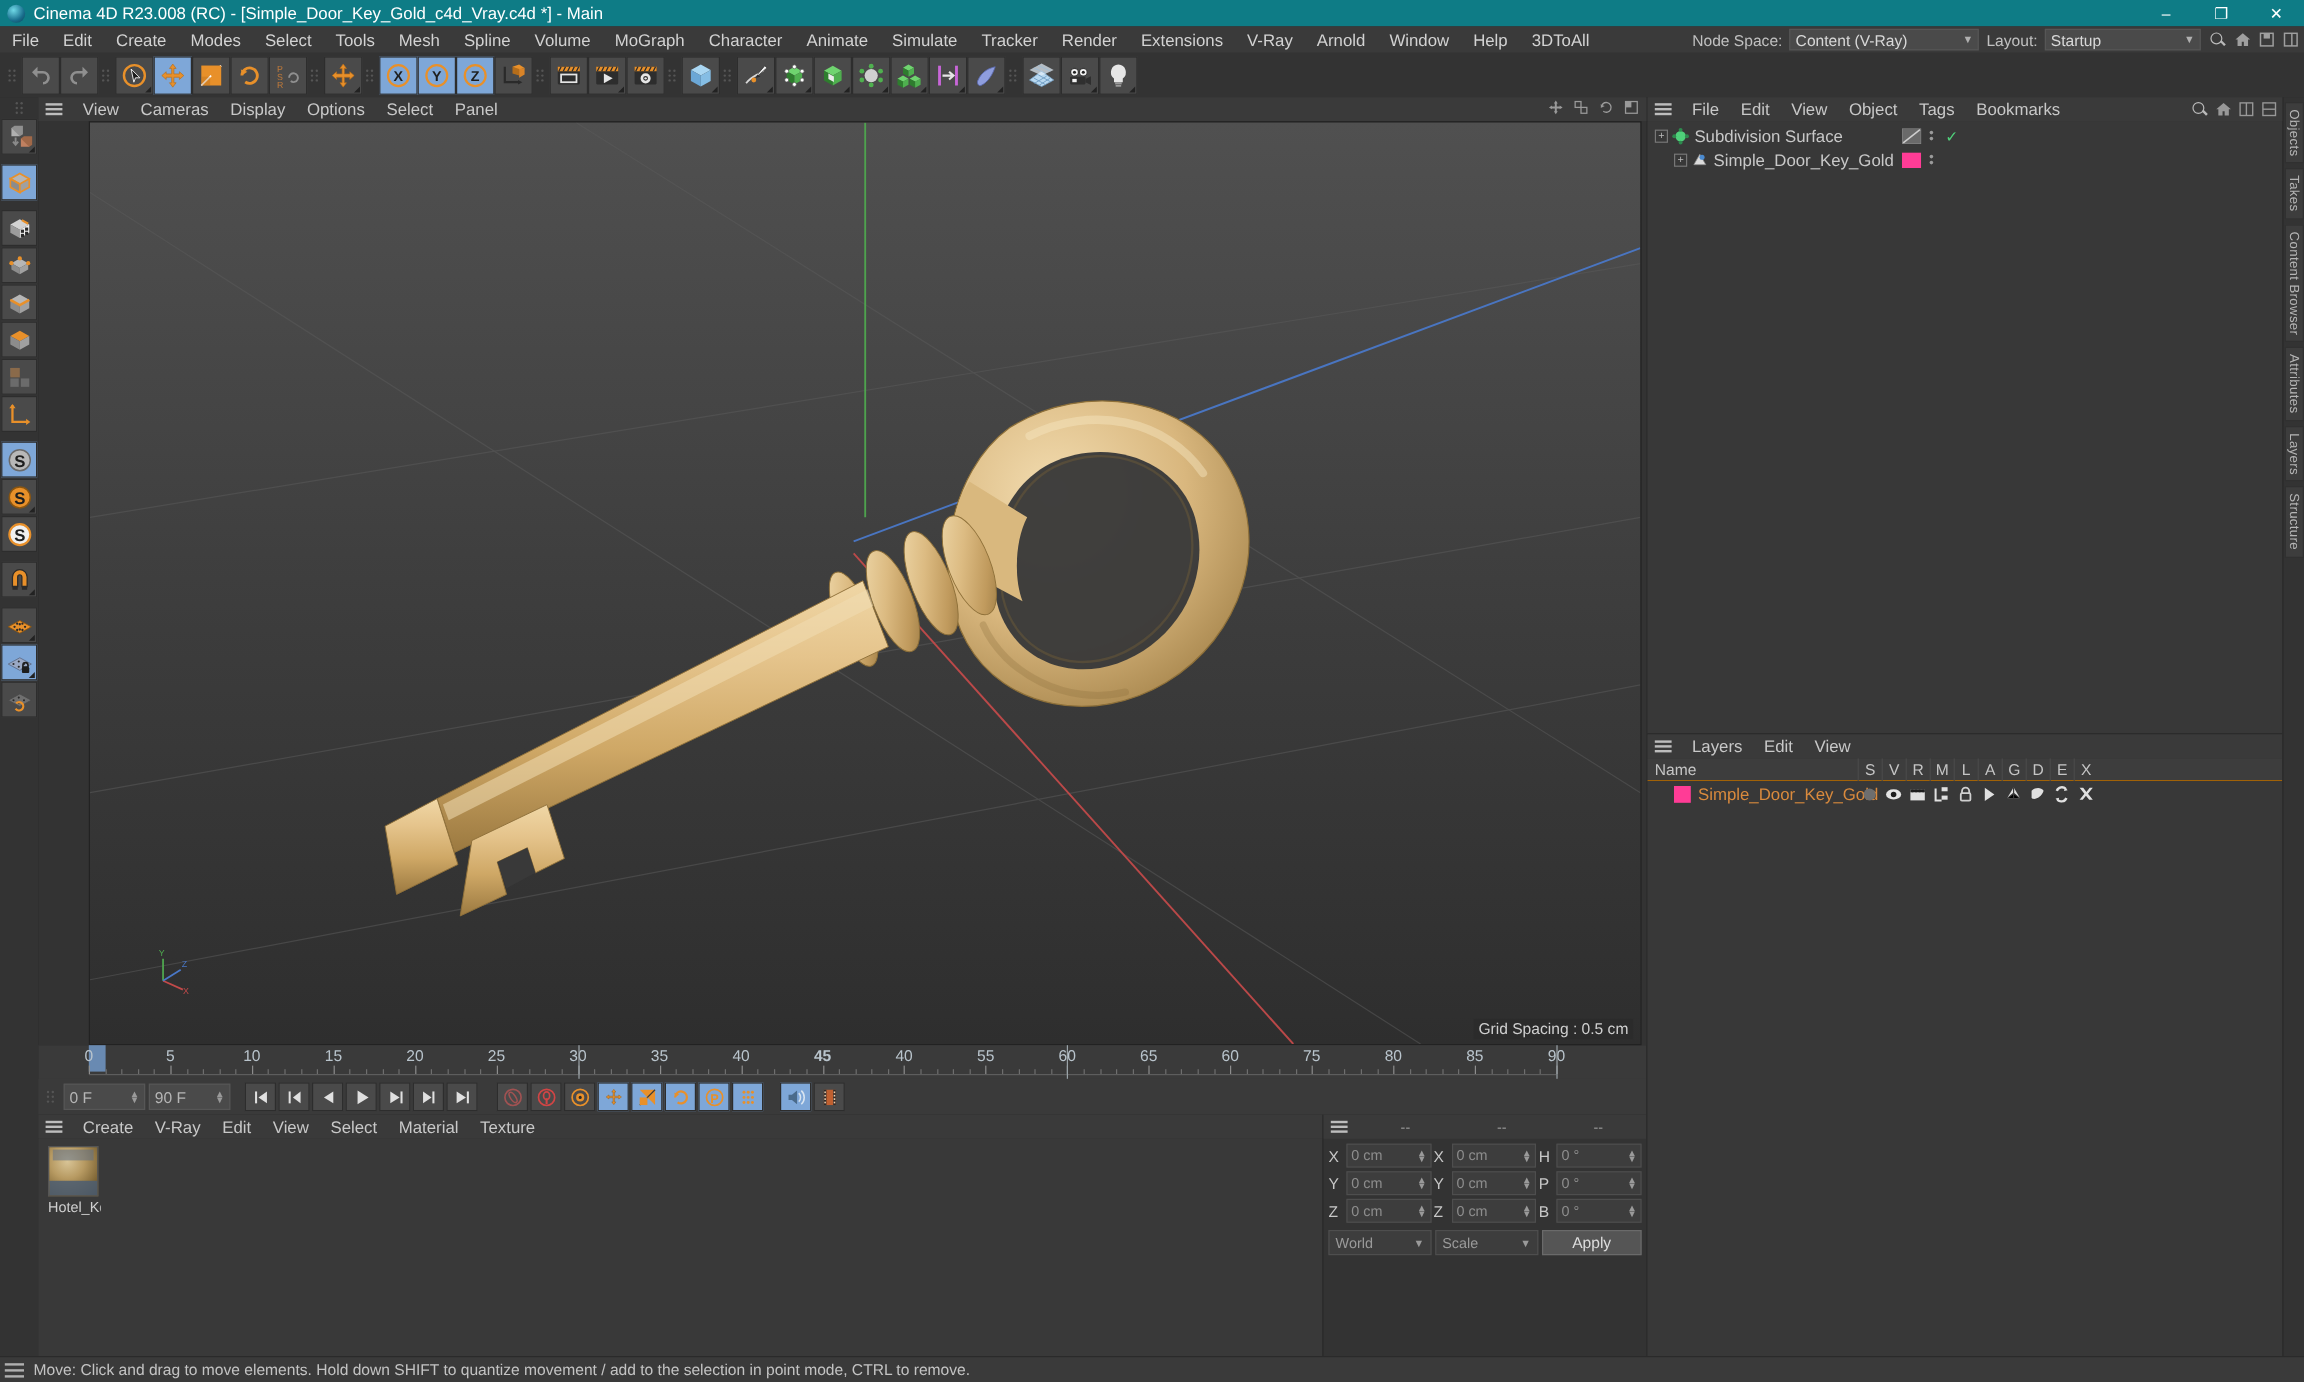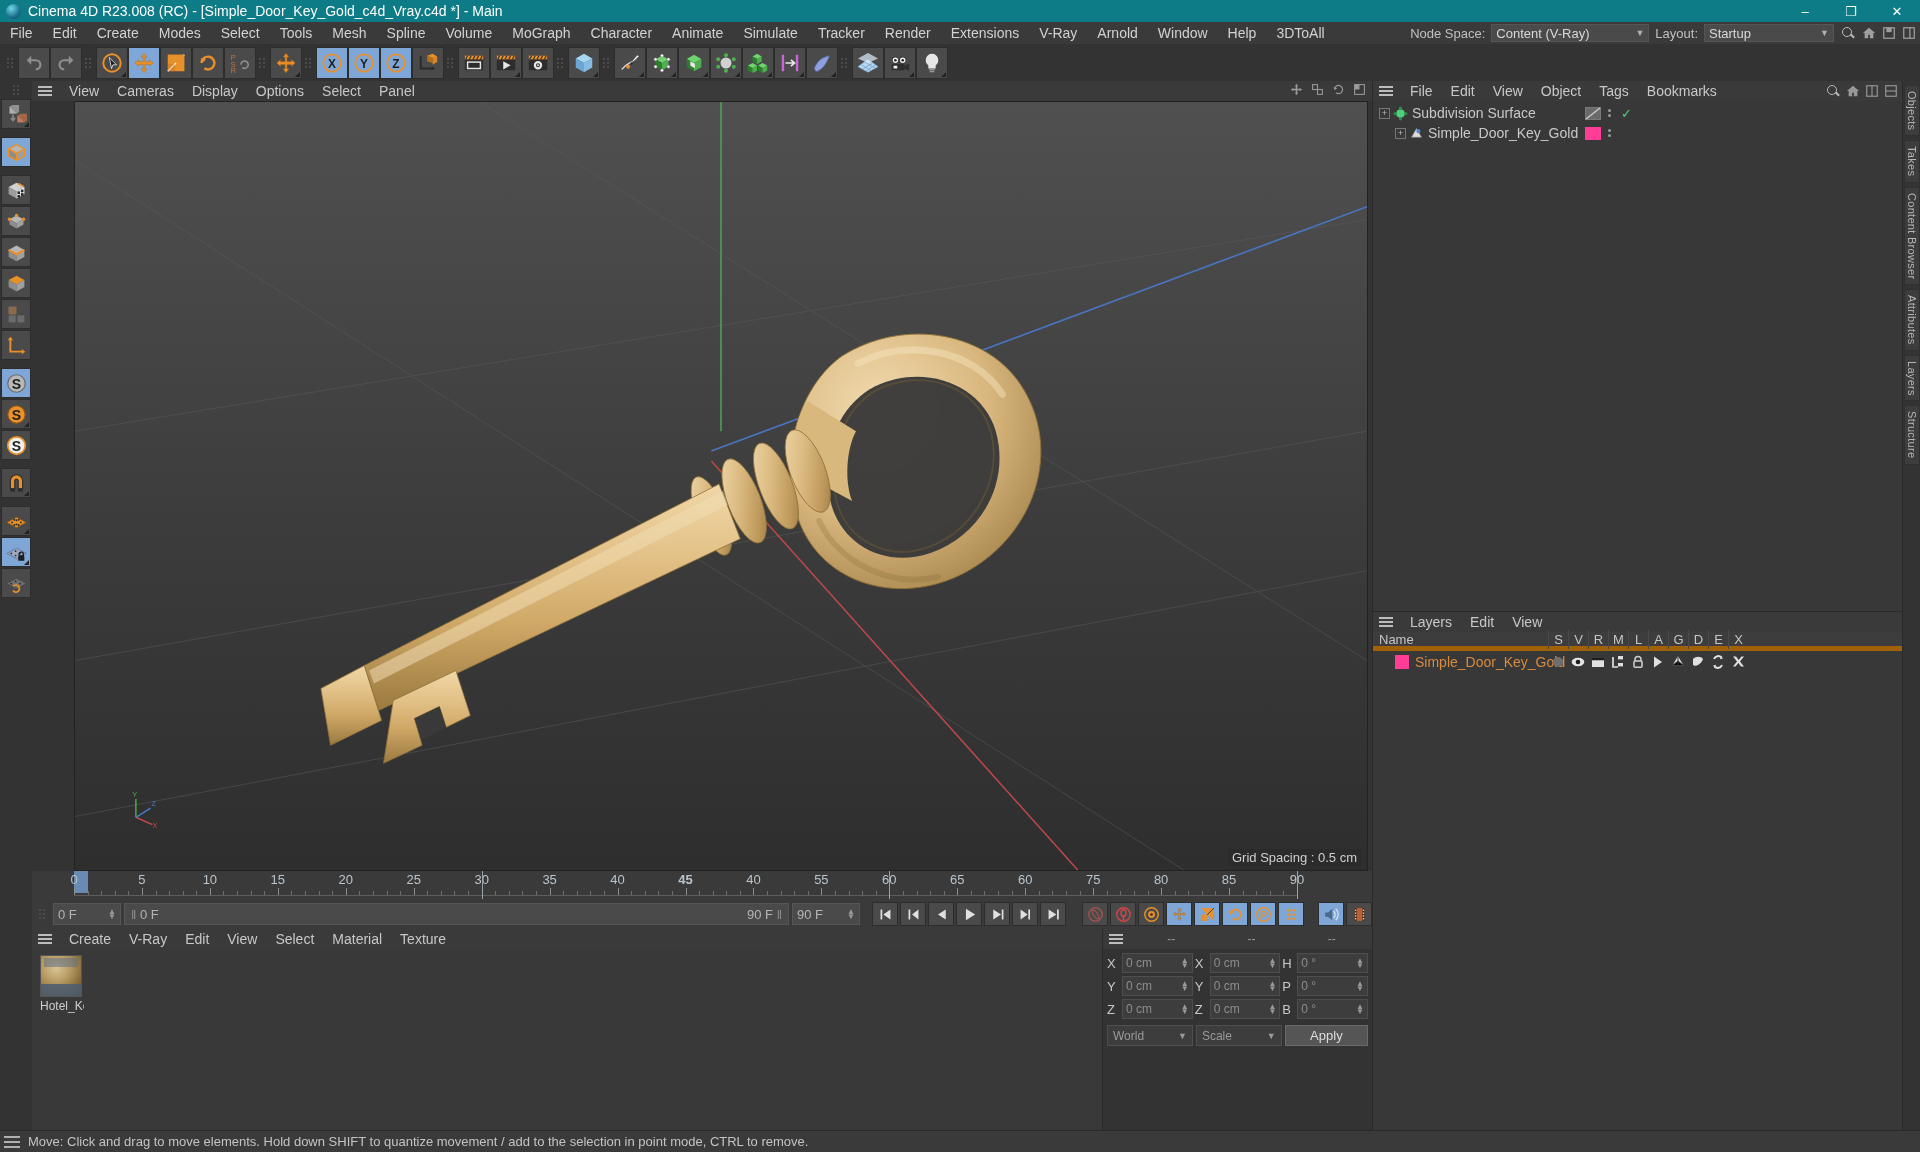--- a/index.html
+++ b/index.html
@@ -160,21 +160,21 @@
   .om-name{margin-left:4px;white-space:nowrap}
   .om-dots{position:absolute;left:235px;display:flex;flex-direction:column;gap:2px}
   .om-dots i{width:3px;height:3px;background:#9a9a9a;border-radius:50%}
   .om-tag{position:absolute;left:212px;width:16px;height:13px}
   .om-check{position:absolute;left:248px;color:#4fd07a;font-size:13px}
   .obj-icon{width:15px;height:15px;flex:0 0 auto;position:relative}
   
   .lm{flex:1;display:flex;flex-direction:column;border-top:1px solid #2a2a2a;min-height:0}
   .lm-menu{height:20px;background:#3a3a3a;display:flex;align-items:center;padding-left:4px;font-size:14px}
   .lm-menu .mi{padding:0 9px;line-height:20px}
-  .lm-head{height:19px;background:#3d3d3d;display:flex;align-items:center;font-size:13px;border-bottom:5px solid #a16207}
+  .lm-head{height:19px;background:#3d3d3d;display:flex;align-items:center;font-size:13px;border-bottom:1px solid #a16207}
   .lm-head .nmcol{width:175px;padding-left:6px;color:#c5c5c5}
   .lm-head .c{width:20px;text-align:center;color:#c5c5c5;border-left:1px solid #4a4a4a;height:19px;line-height:19px}
   .lm-body{flex:1;background:#383838}
   .lm-row{height:22px;display:flex;align-items:center;font-size:14px}
   .lm-swatch{width:14px;height:14px;background:#ff3c96;margin-right:6px;flex:0 0 auto}
   .lm-name{color:#d98a3d;white-space:nowrap}
   .lm-ic{width:20px;display:flex;align-items:center;justify-content:center}
   
   .vtabs{width:18px;background:#333;border-left:1px solid #2a2a2a;display:flex;flex-direction:column;align-items:center;padding-top:4px}
   .vtab{
@@ -964,24 +964,20 @@
             <i></i>
             <i></i>
             <i></i>
             <i></i>
             <i></i>
           </div>
         <div class="num-field" style="width:68px">
           <span>0 F</span>
           <span class="spin">▲<br>▼</span>
         </div>
-        <div class="tl-bar">
-          <span><span style="color:#8d8d8d">‖</span> <span>0 F</span></span>
-          <span><span>90 F</span> <span style="color:#8d8d8d">‖</span></span>
-        </div>
         <div class="num-field" style="width:68px">
           <span>90 F</span>
           <span class="spin">▲<br>▼</span>
         </div>
         <div style="width:6px"></div>
         <div id="playback-buttons" style="display:flex;gap:2px">
             <div class="pb">
               <svg width="17" height="17" viewBox="0 0 24 24">
                 <rect x="5" y="5" width="2.4" height="14" fill="#e0e0e0"></rect>
                 <path d="M19 5l-10 7 10 7z" fill="#e0e0e0"></path>

